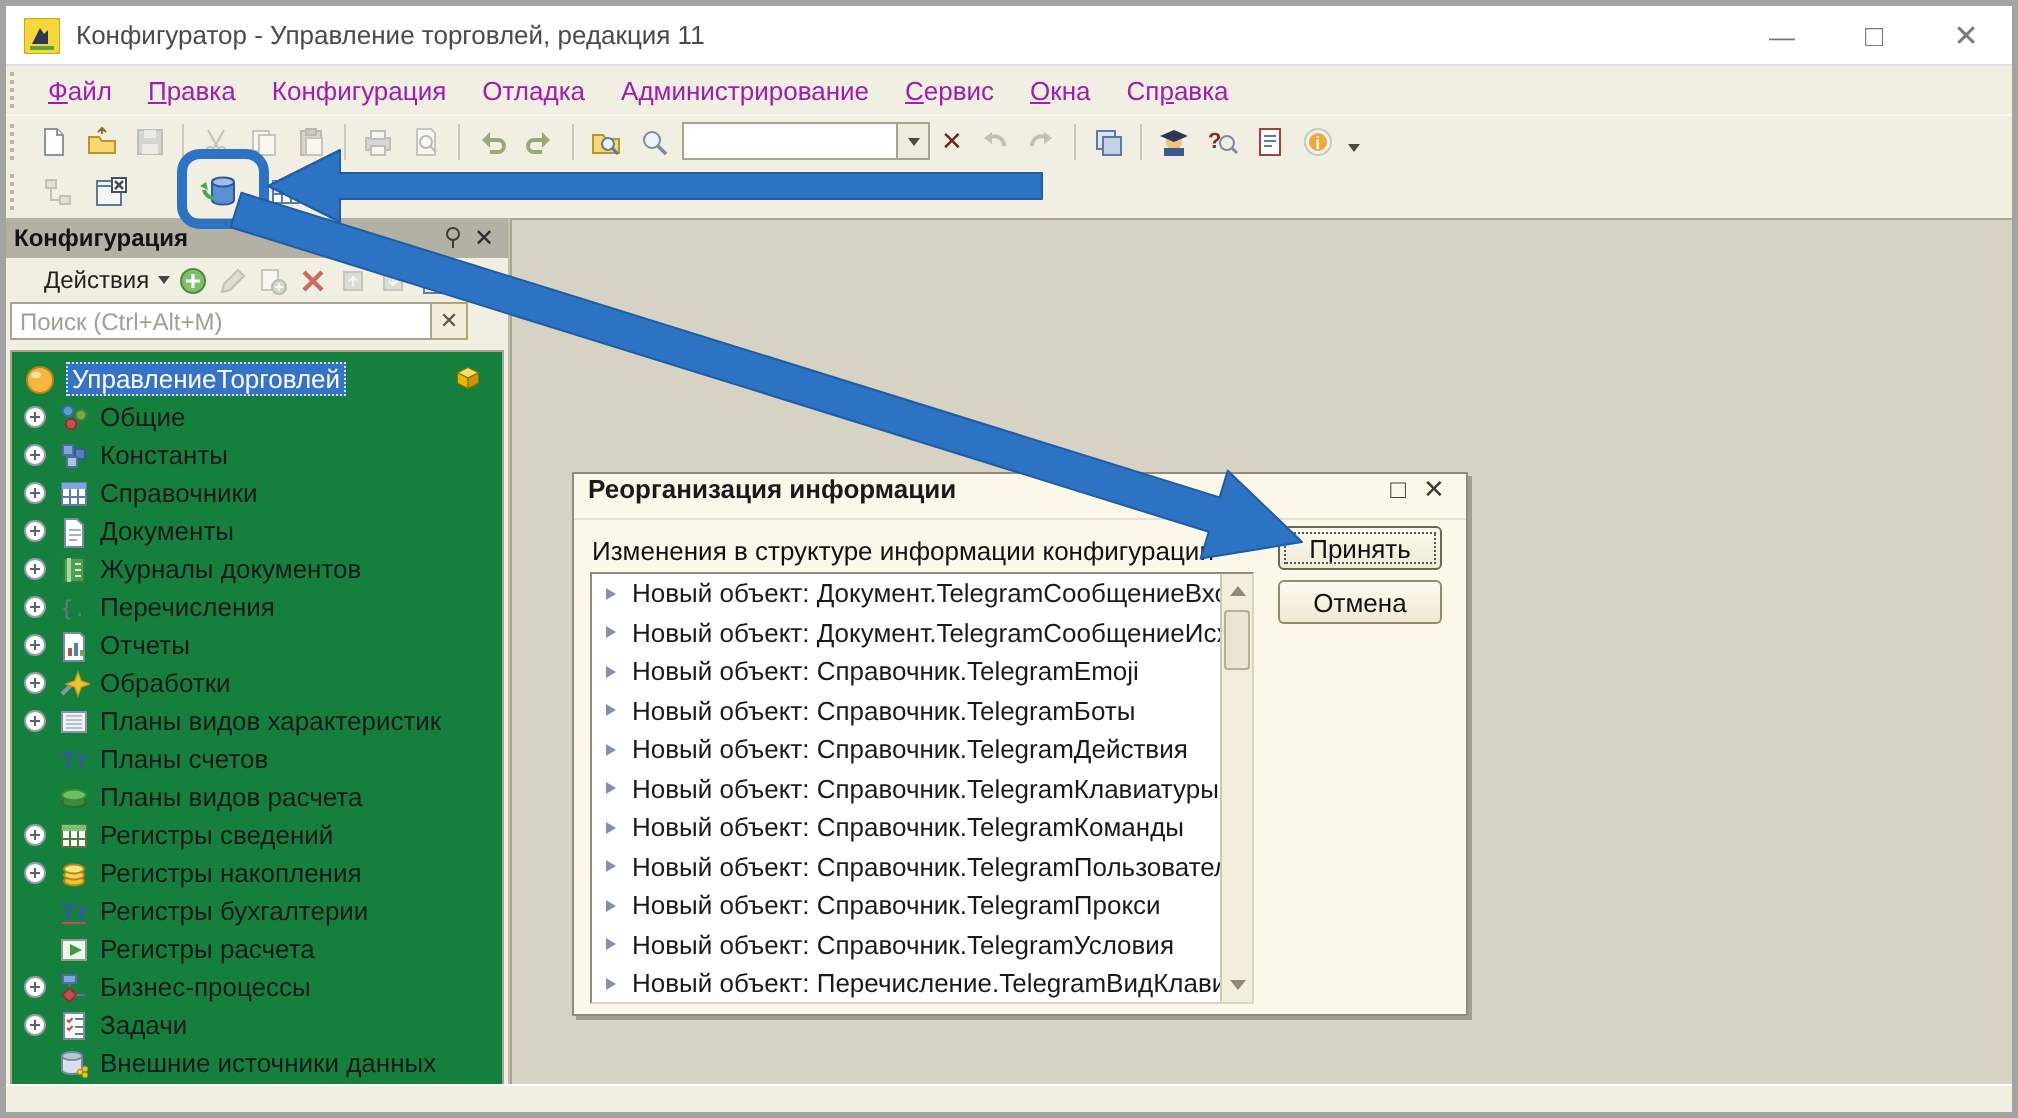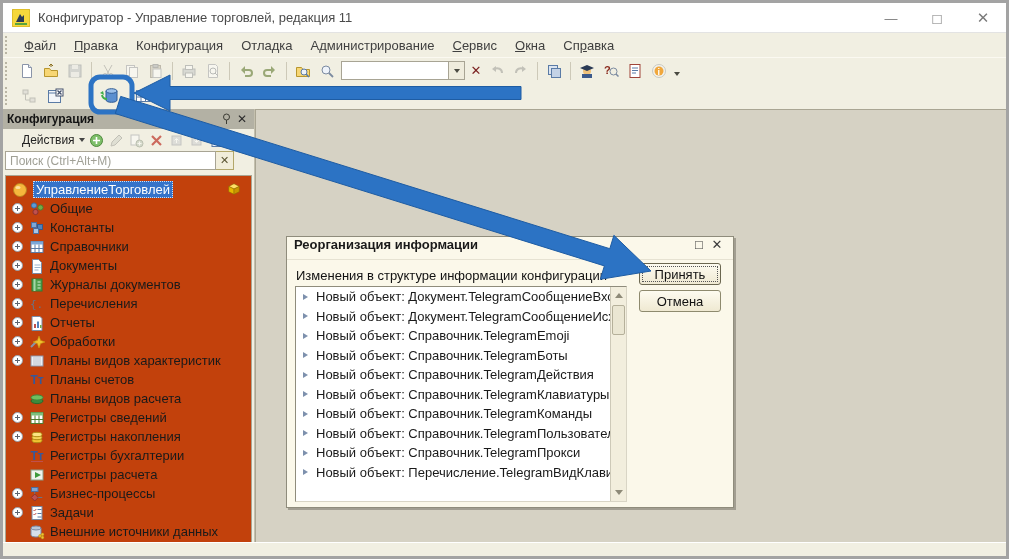--- a/index.html
+++ b/index.html
@@ -10,21 +10,21 @@
   
   .titlebar { position:absolute; left:0; top:0; width:100%; height:30px; background:#ffffff; border-bottom:1px solid #e3e3e3; display:flex; align-items:center; }
   .appicon { width:18px; height:18px; margin:0 8px 0 9px; }
   .title { color:#4a4a4a; font-size:13px; }
   .wincontrols { position:absolute; right:0; top:0; height:30px; display:flex; }
   .wbtn { width:46px; height:30px; display:flex; align-items:center; justify-content:center; color:#7a7a7a; font-size:13px; }
 
   
   .menubar { position:absolute; left:0; top:30px; width:100%; height:24px; background:#f1efe2; display:flex; align-items:center; }
   .grip { width:7px; height:18px; margin:0 3px 0 2px; border-left:2px dotted #b9b5a4; }
-  .mi { padding:3px 9px; color:#404040; cursor:default; }
+  .mi { padding:3px 9px; color:#a21caf; cursor:default; }
   .mi .u { text-decoration:underline; }
 
   
   .toolbar { position:absolute; left:0; width:100%; height:26px; background:#f1efe2; display:flex; align-items:center; }
   .tb1 { top:54px; border-top:1px solid #fbf9f1; }
   .tb2 { top:80px; }
   .tbtn { width:24px; height:22px; display:flex; align-items:center; justify-content:center; border-radius:2px; }
   .sep { width:1px; height:18px; background:#cdc9b8; margin:0 4px; }
   .combo { display:flex; align-items:center; margin:0 2px; }
   .combo input { width:108px; height:19px; border:1px solid #a8a494; background:#fff; font-size:12px; padding:0 3px; font-family:inherit; }
@@ -38,21 +38,21 @@
   .phead .ptitle { font-weight:bold; font-size:12px; color:#141414; flex:1; }
   .phead .pbtn { width:16px; display:flex; justify-content:center; color:#2b2b2b; font-size:12px; }
   .pactions { height:22px; display:flex; align-items:center; padding:0 15px; }
   .act-label { font-size:12px; color:#222; padding:2px 2px 2px 4px; display:flex; align-items:center; gap:4px; }
   .act-label i { width:0;height:0;border-top:4px solid #444;border-left:3.5px solid transparent;border-right:3.5px solid transparent; }
   .abtn { width:20px; height:20px; display:flex; align-items:center; justify-content:center; }
   .searchrow { display:flex; align-items:center; padding:0 20px 2px 2px; }
   .searchrow input { flex:1; height:19px; border:1px solid #a8a494; background:#fff; font-size:12px; padding:0 4px; color:#333; font-family:inherit; }
   .searchrow input::placeholder { color:#a0a096; }
   .searchx { width:18px; height:19px; border:1px solid #b3a76a; border-left:none; background:#f1edda; display:flex; align-items:center; justify-content:center; color:#5a5432; font-weight:bold; font-size:11px; }
-  .tree { position:absolute; left:2px; right:2px; top:66px; bottom:2px; background:#c2410c; border:1px solid #a9a593; padding-top:4px; overflow:hidden; }
+  .tree { position:absolute; left:2px; right:2px; top:66px; bottom:2px; background:#15803d; border:1px solid #a9a593; padding-top:4px; overflow:hidden; }
   .trow { height:19px; display:flex; align-items:center; padding-left:6px; position:relative; }
   .exp { width:11px; height:11px; min-width:11px; border:1px solid #98a0ac; border-radius:50%; background:#fff; position:relative; margin-right:6px; }
   .exp::before { content:""; position:absolute; left:2px; top:4px; width:5px; height:1px; background:#5a6470; }
   .exp::after { content:""; position:absolute; left:4px; top:2px; width:1px; height:5px; background:#5a6470; }
   .exp.hid { visibility:hidden; }
   .tico { width:16px; height:16px; min-width:16px; margin-right:5px; }
   .tl { white-space:nowrap; font-size:13px; }
   .trow.root { padding-left:6px; }
   .trow.root .sel { background:#3573c9; color:#fff; padding:1px 3px; outline:1px dotted #cfe0f5; outline-offset:-1px; }
   .lockcube { position:absolute; right:10px; top:2px; width:14px; height:14px; }
@@ -571,20 +571,24 @@
       <div class="ditem">
           <span class="mk"></span>
           <span>Новый объект: Справочник.TelegramПользователи</span>
         </div>
       <div class="ditem">
           <span class="mk"></span>
           <span>Новый объект: Справочник.TelegramПрокси</span>
         </div>
       <div class="ditem">
           <span class="mk"></span>
+          <span>Новый объект: Справочник.TelegramУсловия</span>
+        </div>
+      <div class="ditem">
+          <span class="mk"></span>
           <span>Новый объект: Перечисление.TelegramВидКлавиатуры</span>
         </div>
       <div class="dscroll">
         <div class="sarr up">
             <span class="tri-up"></span>
           </div>
         <div class="sthumb"></div>
         <div class="sarr down">
             <span class="tri-down"></span>
           </div>

